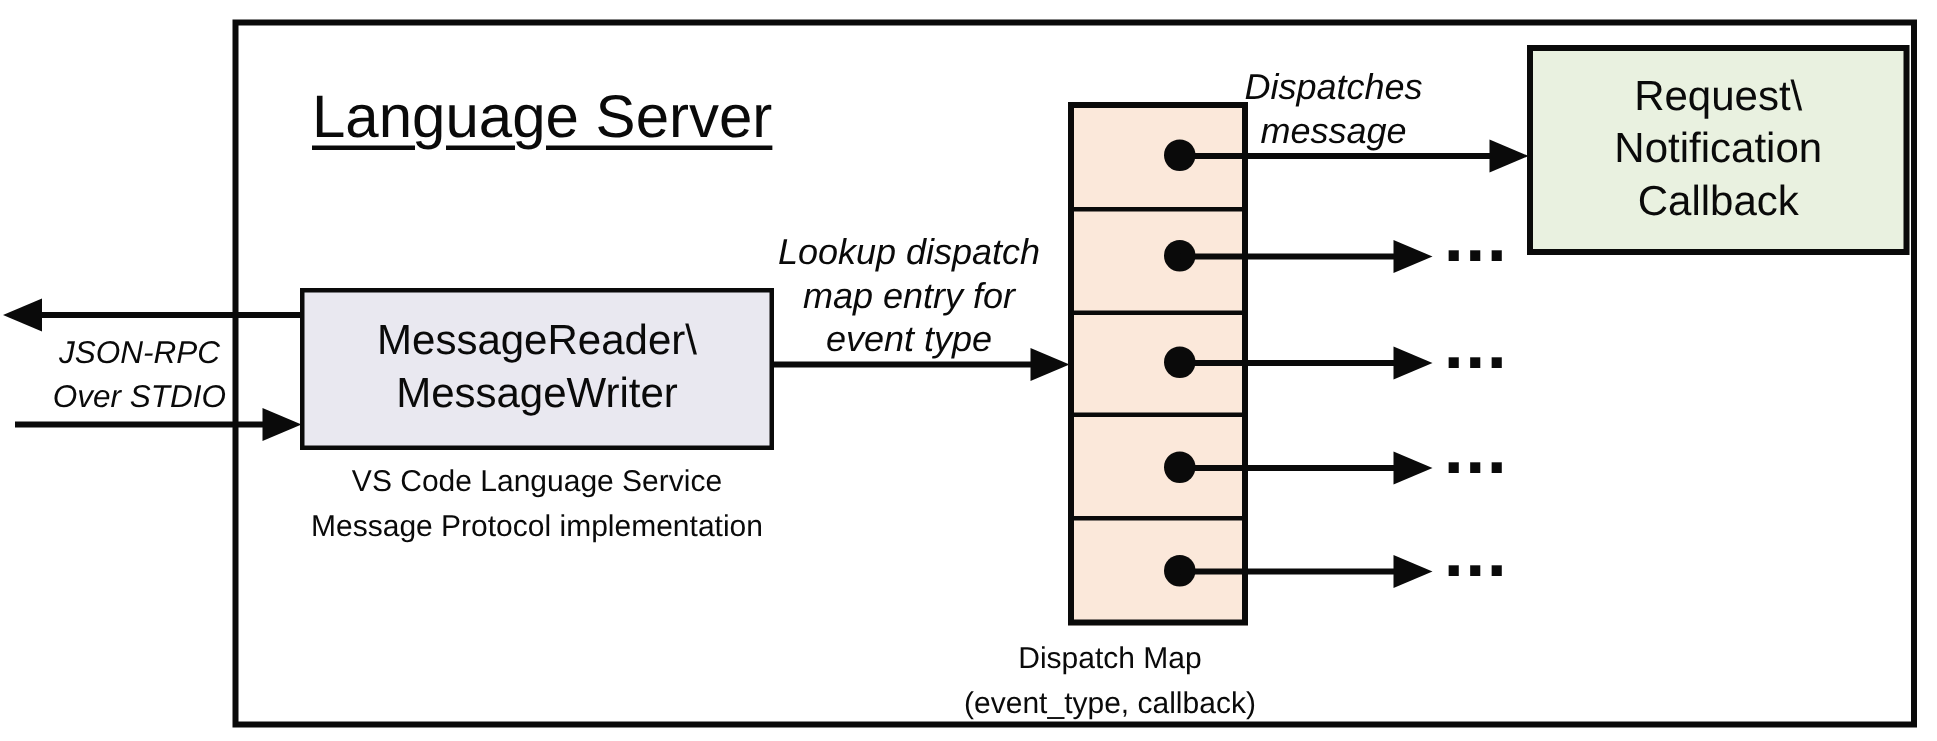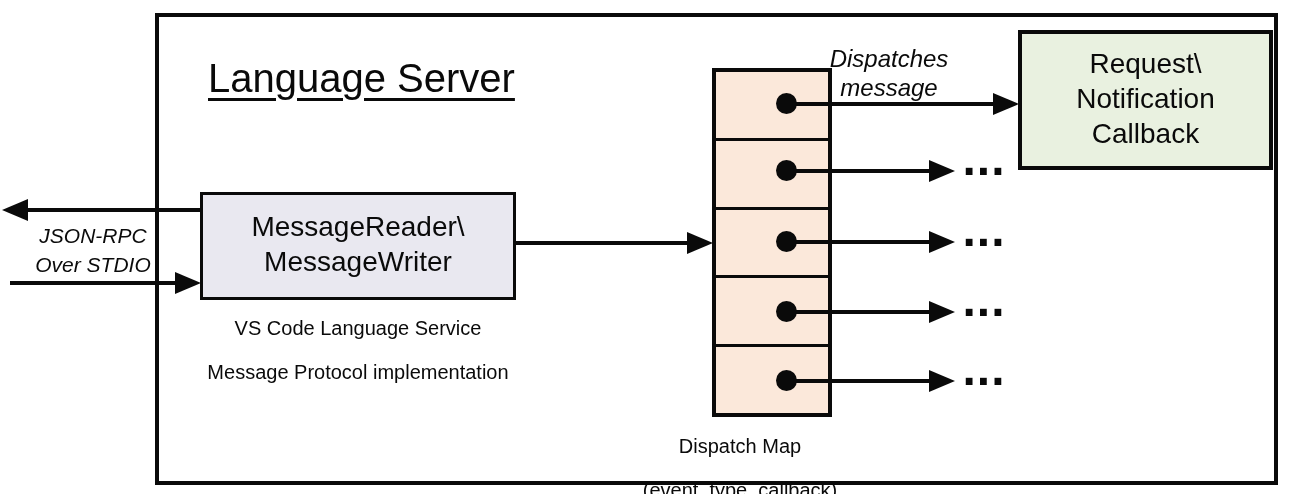--- a/index.html
+++ b/index.html
@@ -33,21 +33,21 @@
     border:3px solid var(--ink);box-sizing:border-box;text-align:center;
   }
   .reader-box{
     left:200px;top:192px;width:316px;height:108px;background:var(--reader-fill);
     font-size:28px;line-height:35px;padding-top:14px;
   }
   .callback-box{
     left:1018px;top:30px;width:255px;height:140px;background:var(--callback-fill);
     border-width:4px;font-size:28px;line-height:35px;padding-top:12px;
   }
-  .caption{font-size:20px;line-height:44px;}
+  .caption{font-size:20px;line-height:30px;}
   .reader-caption{left:178px;top:306px;width:360px;}
   .dm-caption{left:610px;top:424px;width:260px;}
   .note{left:1011px;top:186px;width:262px;font-size:21px;line-height:29px;}
 
   .lbl{font-size:24px;line-height:29px;}
   .stdio-label{left:23px;top:221px;width:140px;font-size:21px;}
   .lookup-label{left:506px;top:154px;width:200px;}
   .dispatches-label{left:819px;top:44px;width:140px;}
 
   .dispatch-map{
@@ -85,20 +85,23 @@
   <div class="abs ml center italic lbl stdio-label">JSON-RPC
 Over STDIO</div>
 
   <div class="abs node reader-box ml">MessageReader\
 MessageWriter</div>
   <div class="abs ml center caption reader-caption">VS Code Language Service
 Message Protocol implementation</div>
 
   <div class="abs line-h" style="left:515px;top:241px;width:173px;"></div>
   <div class="abs head-r" style="left:687px;top:232px;"></div>
+  <div class="abs ml center italic lbl lookup-label">Lookup dispatch
+map entry for
+event type</div>
 
   <div class="abs dispatch-map">
     <div class="dm-cell"></div>
     <div class="dm-cell"></div>
     <div class="dm-cell"></div>
     <div class="dm-cell"></div>
     <div class="dm-cell"></div>
   </div>
 
   <div class="abs dot" style="left:776px;top:93px;"></div>

